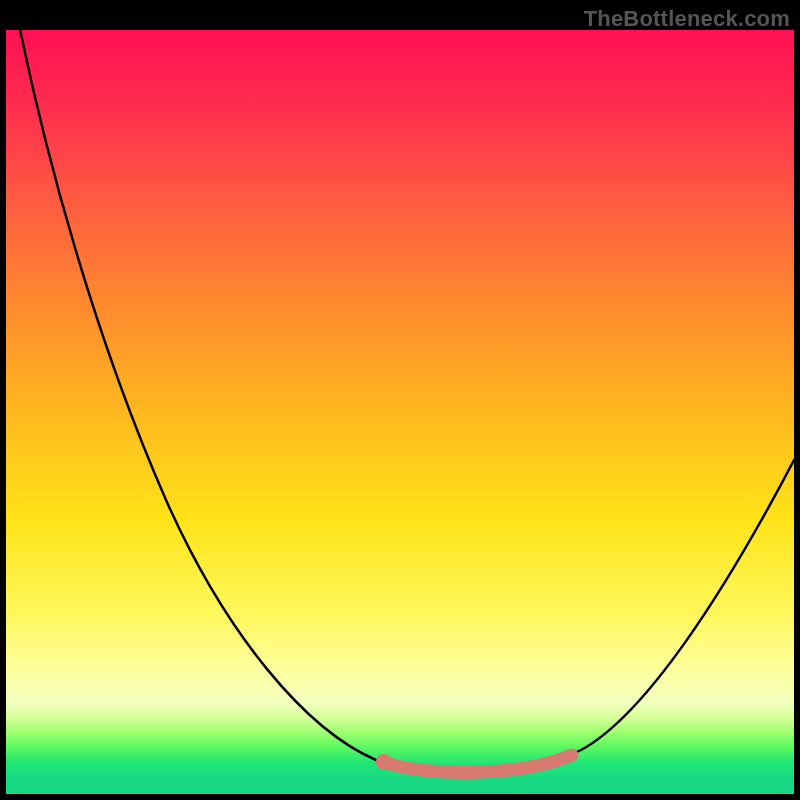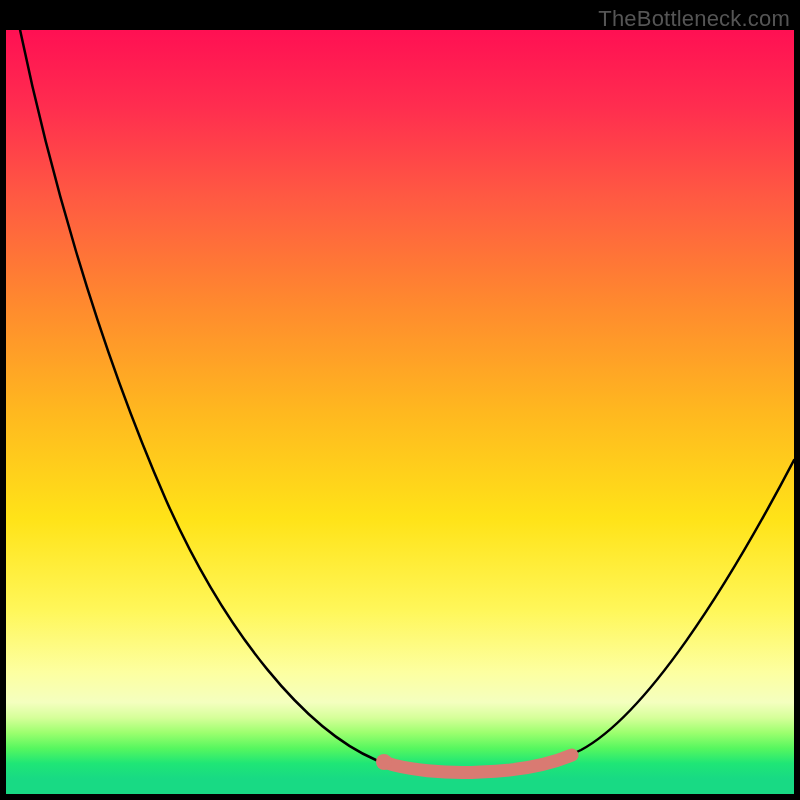--- a/index.html
+++ b/index.html
@@ -16,21 +16,21 @@
     width: 800px;
     height: 800px;
     background: #000;
   }
   .watermark {
     position: absolute;
     top: 6px;
     right: 10px;
     color: #555555;
     font-size: 22px;
-    font-weight: normal;
+    font-weight: bold;
     letter-spacing: 0.2px;
     z-index: 5;
     user-select: none;
     margin-left: 40px;
   }
   .plot-area {
     position: absolute;
     left: 6px;
     top: 30px;
     width: 788px;

